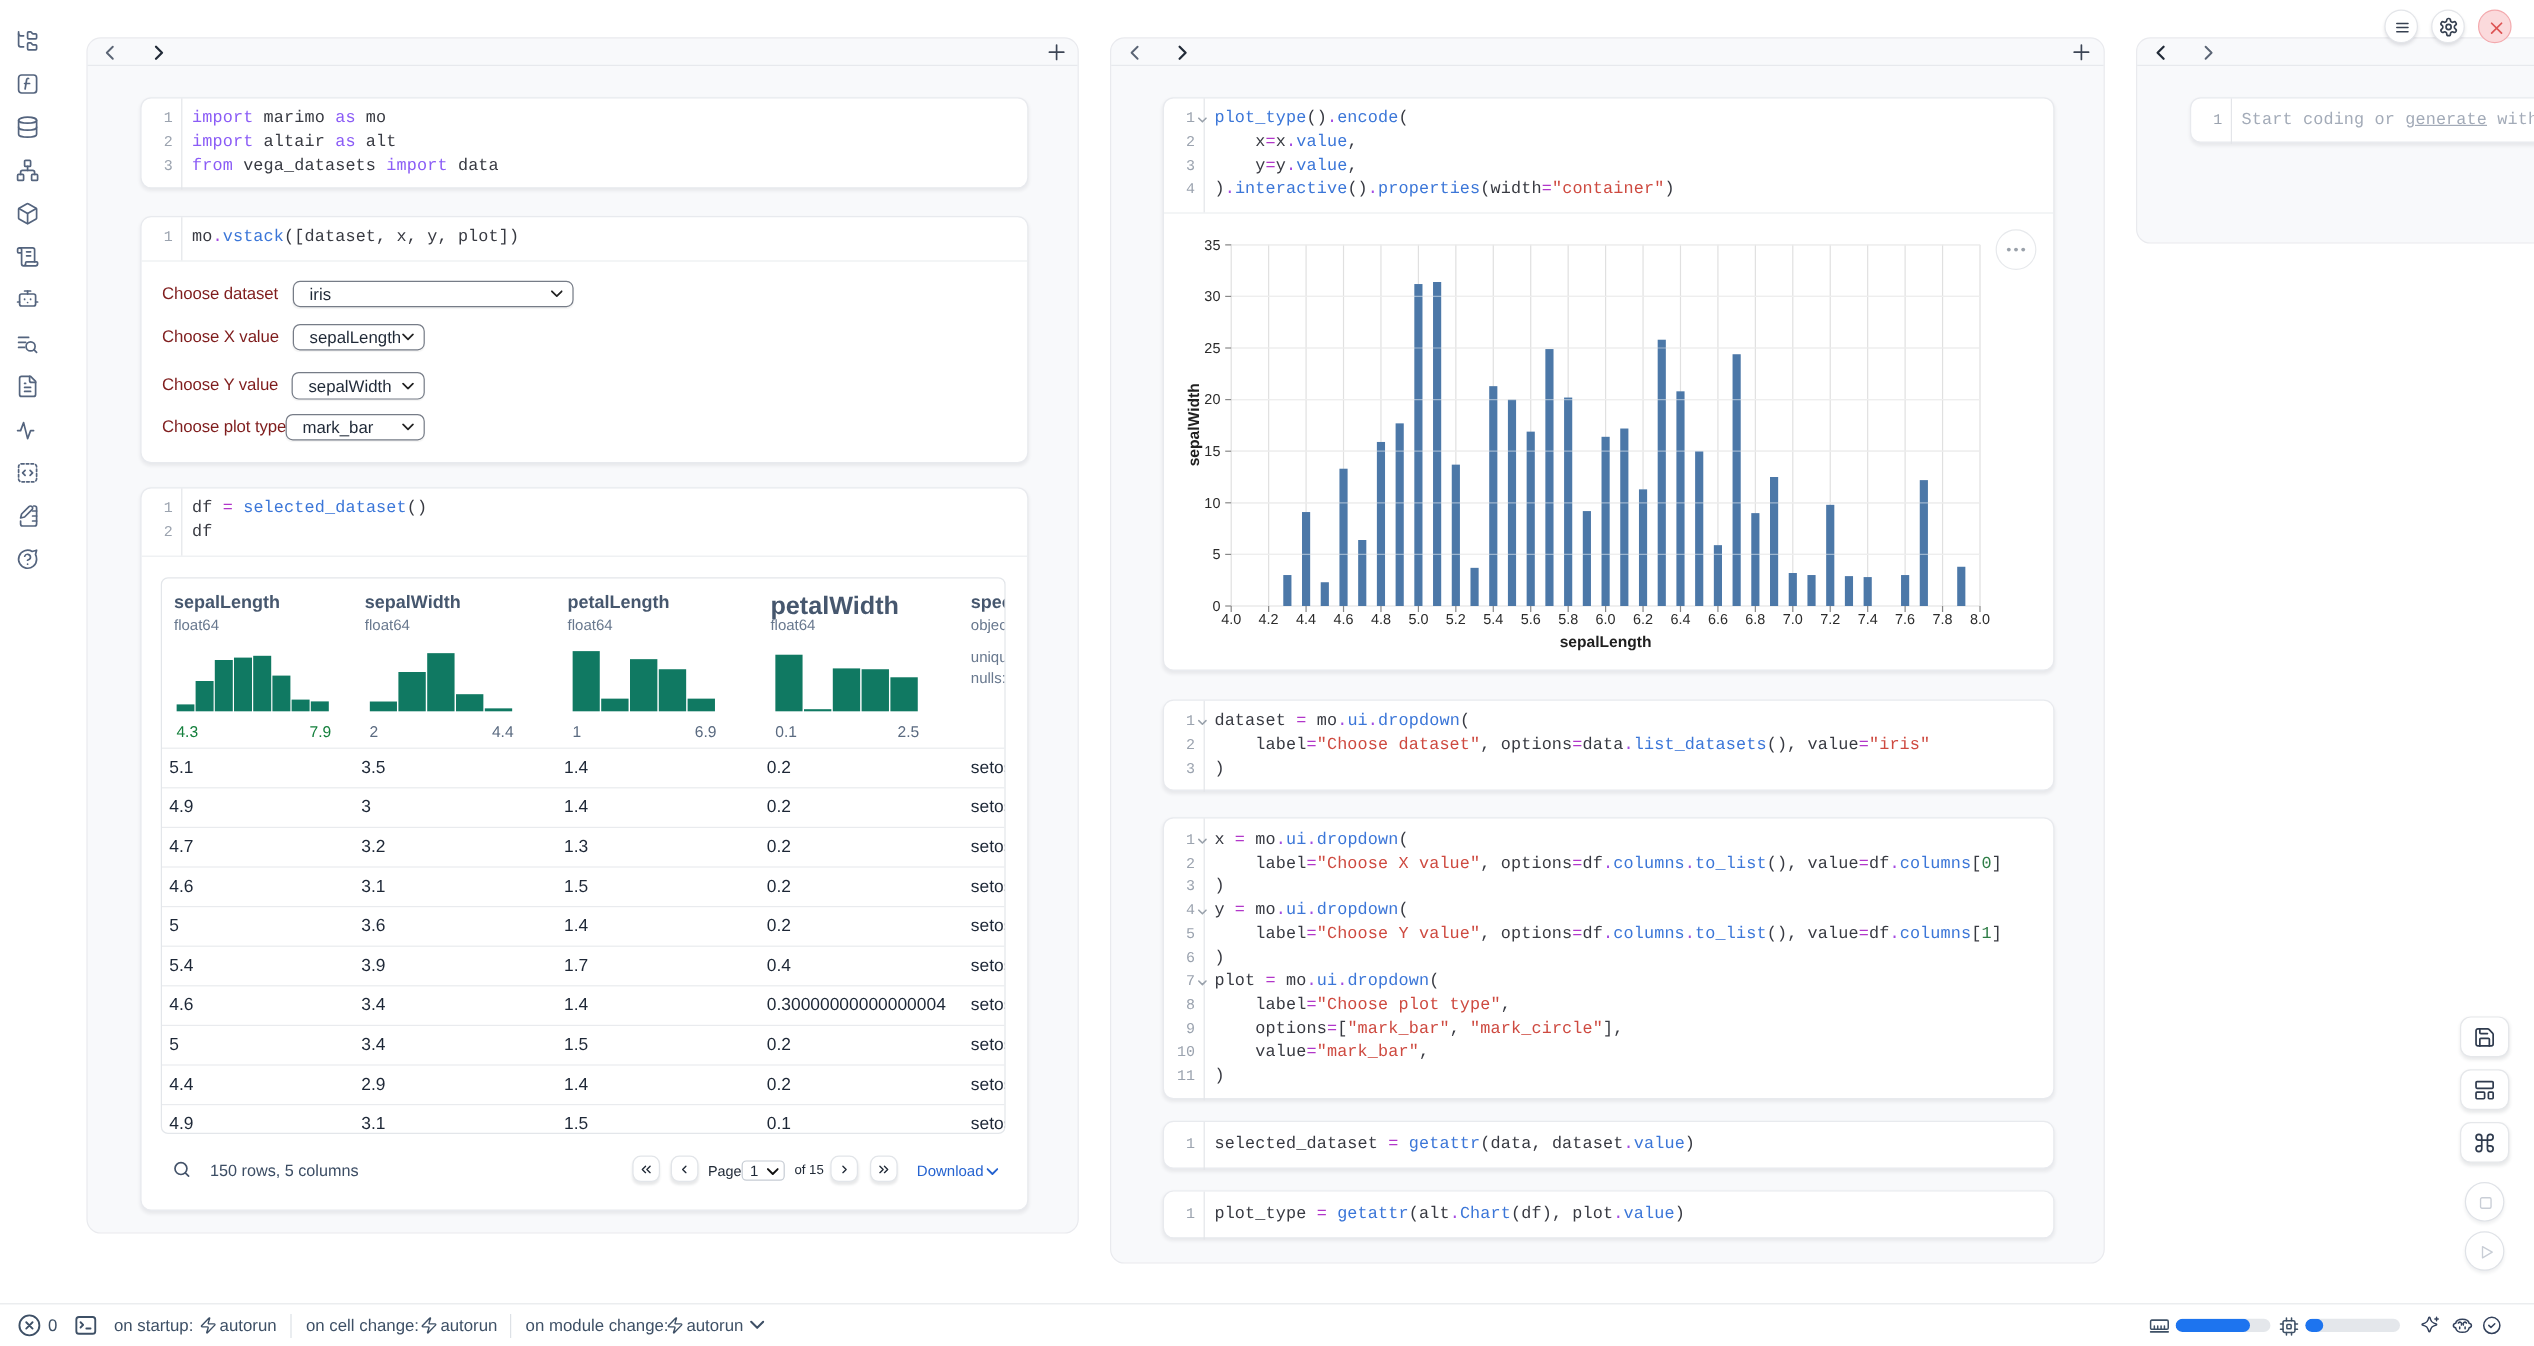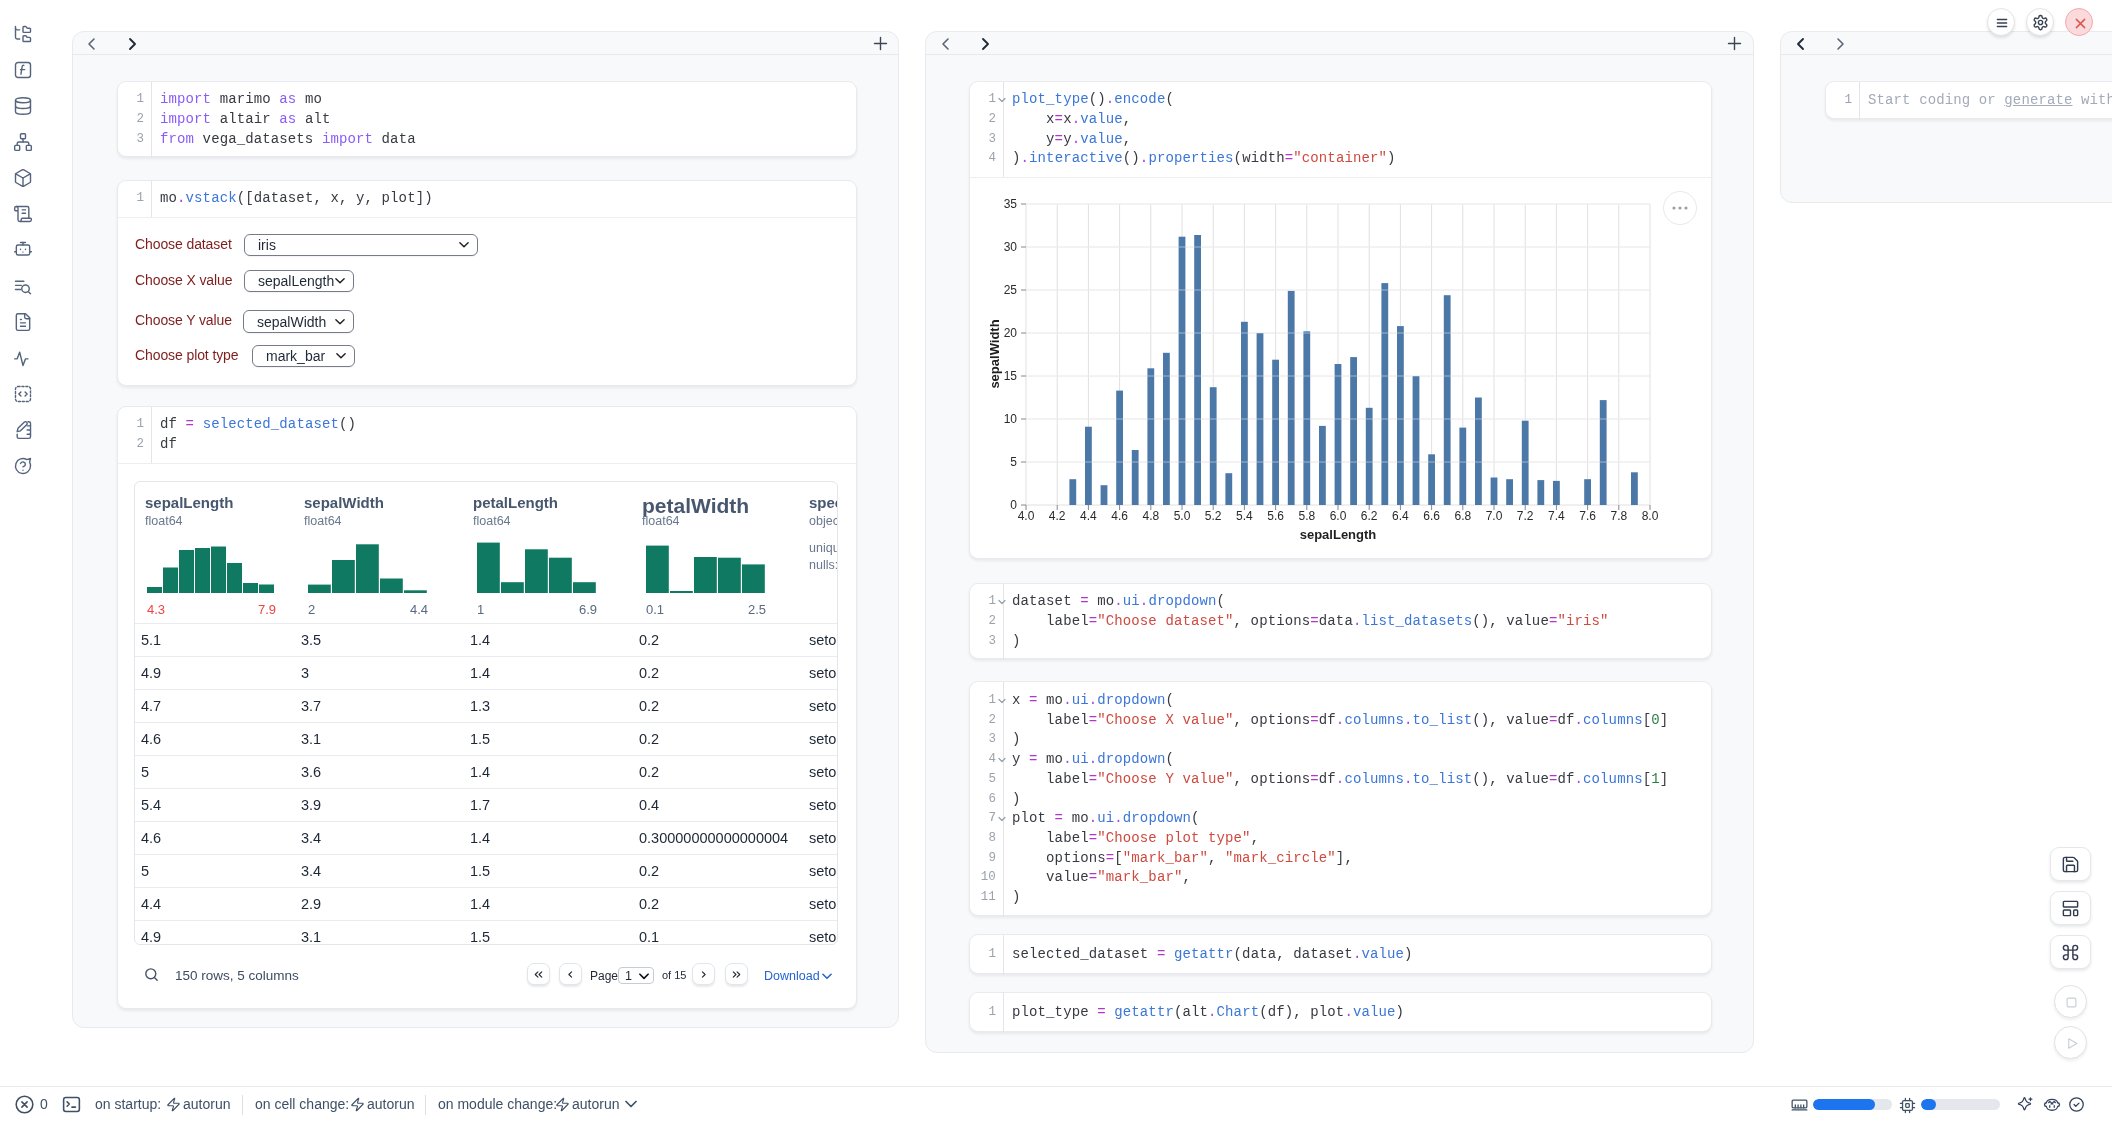--- a/index.html
+++ b/index.html
@@ -179,21 +179,21 @@
         </svg>
       </div>
     <div class="abs lbl" style="left:17px;top:131px">Choose Y value</div>
     <div class="sel" style="left:125px;top:129px;width:111px;height:23px">
         <span class="tx">sepalWidth</span>
         <svg width="10" height="6.5" viewBox="0 0 11 7" fill="none" stroke="#222" stroke-width="1.6" stroke-linecap="round" stroke-linejoin="round">
           <path d="M1 1l4.5 4.5L10 1"></path>
         </svg>
       </div>
     <div class="abs lbl" style="left:17px;top:166px">Choose plot type</div>
-    <div class="sel" style="left:134px;top:164px;width:103px;height:22px">
+    <div class="sel" style="left:120px;top:164px;width:116px;height:22px">
         <span class="tx">mark_bar</span>
         <svg width="10" height="6.5" viewBox="0 0 11 7" fill="none" stroke="#222" stroke-width="1.6" stroke-linecap="round" stroke-linejoin="round">
           <path d="M1 1l4.5 4.5L10 1"></path>
         </svg>
       </div>
   </div>
   <div id="c1cell3" class="cell" style="left:44px;top:374px;width:740px;height:603px">
     <div class="code" style="padding:8.3px 0;border-bottom:1px solid #eceef1">
         <div class="gut"></div>
       <div class="cl">
@@ -250,42 +250,42 @@
         </svg>
       <svg class="abs" style="left:511px;top:59px" width="120" height="52">
           <g fill="#107962">
             <rect x="0" y="4.6" width="22.8" height="47.4"></rect>
             <rect x="24" y="50" width="22.8" height="2"></rect>
             <rect x="48" y="16" width="22.8" height="36"></rect>
             <rect x="72" y="16.7" width="22.8" height="35.3"></rect>
             <rect x="96" y="23.4" width="22.8" height="28.6"></rect>
           </g>
         </svg>
-      <div class="abs" style="left:12px;top:120px;width:129px;font-size:13px;color:#ef4444">4.3<span style="float:right">7.9</span></div>
+      <div class="abs" style="left:12px;top:120px;width:129px;font-size:13px;color:#15803d">4.3<span style="float:right">7.9</span></div>
       <div class="abs" style="left:173px;top:120px;width:120px;font-size:13px;color:#5a6a80">2<span style="float:right">4.4</span></div>
       <div class="abs" style="left:342px;top:120px;width:120px;font-size:13px;color:#5a6a80">1<span style="float:right">6.9</span></div>
       <div class="abs" style="left:511px;top:120px;width:120px;font-size:13px;color:#5a6a80">0.1<span style="float:right">2.5</span></div>
       <div id="trows" class="abs" style="left:0;top:141px;width:704px">
       <div style="position:relative;height:33px;border-top:1px solid #e9ebee;font-size:14.5px;color:#1d2736">
             <span class="abs" style="left:6px;top:8px">5.1</span>
             <span class="abs" style="left:166px;top:8px">3.5</span>
             <span class="abs" style="left:335px;top:8px">1.4</span>
             <span class="abs" style="left:504px;top:8px">0.2</span>
             <span class="abs" style="left:674px;top:8px">setos</span>
           </div>
       <div style="position:relative;height:33px;border-top:1px solid #e9ebee;font-size:14.5px;color:#1d2736">
             <span class="abs" style="left:6px;top:8px">4.9</span>
             <span class="abs" style="left:166px;top:8px">3</span>
             <span class="abs" style="left:335px;top:8px">1.4</span>
             <span class="abs" style="left:504px;top:8px">0.2</span>
             <span class="abs" style="left:674px;top:8px">setos</span>
           </div>
       <div style="position:relative;height:33px;border-top:1px solid #e9ebee;font-size:14.5px;color:#1d2736">
             <span class="abs" style="left:6px;top:8px">4.7</span>
-            <span class="abs" style="left:166px;top:8px">3.7</span>
+            <span class="abs" style="left:166px;top:8px">3.2</span>
             <span class="abs" style="left:335px;top:8px">1.3</span>
             <span class="abs" style="left:504px;top:8px">0.2</span>
             <span class="abs" style="left:674px;top:8px">setos</span>
           </div>
       <div style="position:relative;height:33px;border-top:1px solid #e9ebee;font-size:14.5px;color:#1d2736">
             <span class="abs" style="left:6px;top:8px">4.6</span>
             <span class="abs" style="left:166px;top:8px">3.1</span>
             <span class="abs" style="left:335px;top:8px">1.5</span>
             <span class="abs" style="left:504px;top:8px">0.2</span>
             <span class="abs" style="left:674px;top:8px">setos</span>

